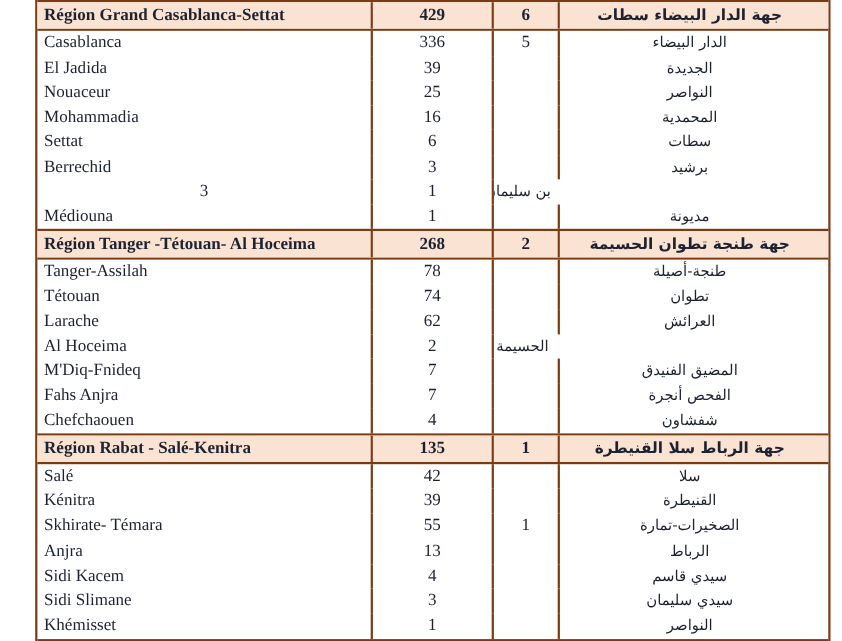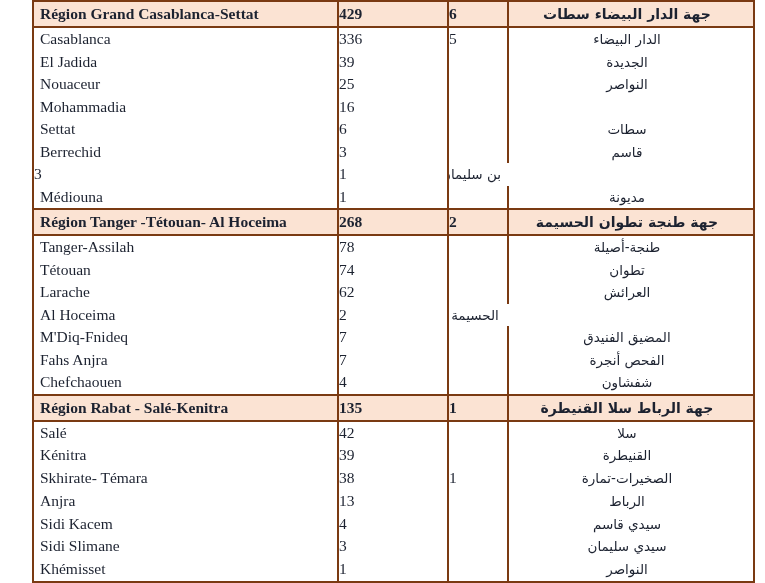--- a/index.html
+++ b/index.html
@@ -18,21 +18,21 @@
     border-left:2px solid var(--bd);border-right:2px solid var(--bd);
   }
   .grid-row{display:grid;grid-template-columns:305px 110px 60px 1fr;}
   .cell{box-sizing:border-box;overflow:hidden;white-space:nowrap;}
   .cell.c1,.cell.c2,.cell.c3{border-right:2px solid var(--bd);}
   .sec-header{border-top:2px solid var(--bd);border-bottom:2px solid var(--bd);}
   .sec-header .cell{background:var(--hdrbg);height:24px;line-height:24px;font-weight:bold;}
   .body-row .cell{height:22.5px;line-height:22.5px;}
   .sec3 .body-row .cell{height:22.8px;line-height:22.8px;}
   .fr{padding-left:6px;text-align:left;font-size:15.5px;}
-  .num{font-size:15.5px;}
+  .num{text-align:center;font-size:15.5px;}
   .ar{padding-right:8px;text-align:center;direction:rtl;
       font-family:"DejaVu Sans",sans-serif;font-size:13.5px;}
   .sec-header .ar{font-size:14px;}
   .cut-line{height:2px;background:var(--bd);}
 </style>
 </head>
 <body>
 
 <div class="page">
   <div class="doc-table">
@@ -59,32 +59,33 @@
       <div class="grid-row body-row">
         <div class="cell c1 fr">Nouaceur</div>
         <div class="cell c2 num">25</div>
         <div class="cell c3 num"></div>
         <div class="cell c4 ar">النواصر</div>
       </div>
       <div class="grid-row body-row">
         <div class="cell c1 fr">Mohammadia</div>
         <div class="cell c2 num">16</div>
         <div class="cell c3 num"></div>
+        <div class="cell c4 ar">المحمدية</div>
       </div>
       <div class="grid-row body-row">
         <div class="cell c1 fr">Settat</div>
         <div class="cell c2 num">6</div>
         <div class="cell c3 num"></div>
         <div class="cell c4 ar">سطات</div>
       </div>
       <div class="grid-row body-row">
         <div class="cell c1 fr">Berrechid</div>
         <div class="cell c2 num">3</div>
         <div class="cell c3 num"></div>
-        <div class="cell c4 ar">قاسم</div>
+        <div class="cell c4 ar">برشيد</div>
       </div>
       <div class="grid-row body-row">
         <div class="cell c2 num">3</div>
         <div class="cell c3 num">1</div>
         <div class="cell c4 ar">بن سليمان</div>
       </div>
       <div class="grid-row body-row">
         <div class="cell c1 fr">Médiouna</div>
         <div class="cell c2 num">1</div>
         <div class="cell c3 num"></div>
@@ -156,21 +157,21 @@
         <div class="cell c4 ar">سلا</div>
       </div>
       <div class="grid-row body-row">
         <div class="cell c1 fr">Kénitra</div>
         <div class="cell c2 num">39</div>
         <div class="cell c3 num"></div>
         <div class="cell c4 ar">القنيطرة</div>
       </div>
       <div class="grid-row body-row">
         <div class="cell c1 fr">Skhirate- Témara</div>
-        <div class="cell c2 num">38</div>
+        <div class="cell c2 num">55</div>
         <div class="cell c3 num">1</div>
         <div class="cell c4 ar">الصخيرات-تمارة</div>
       </div>
       <div class="grid-row body-row">
         <div class="cell c1 fr">Anjra</div>
         <div class="cell c2 num">13</div>
         <div class="cell c3 num"></div>
         <div class="cell c4 ar">الرباط</div>
       </div>
       <div class="grid-row body-row">

